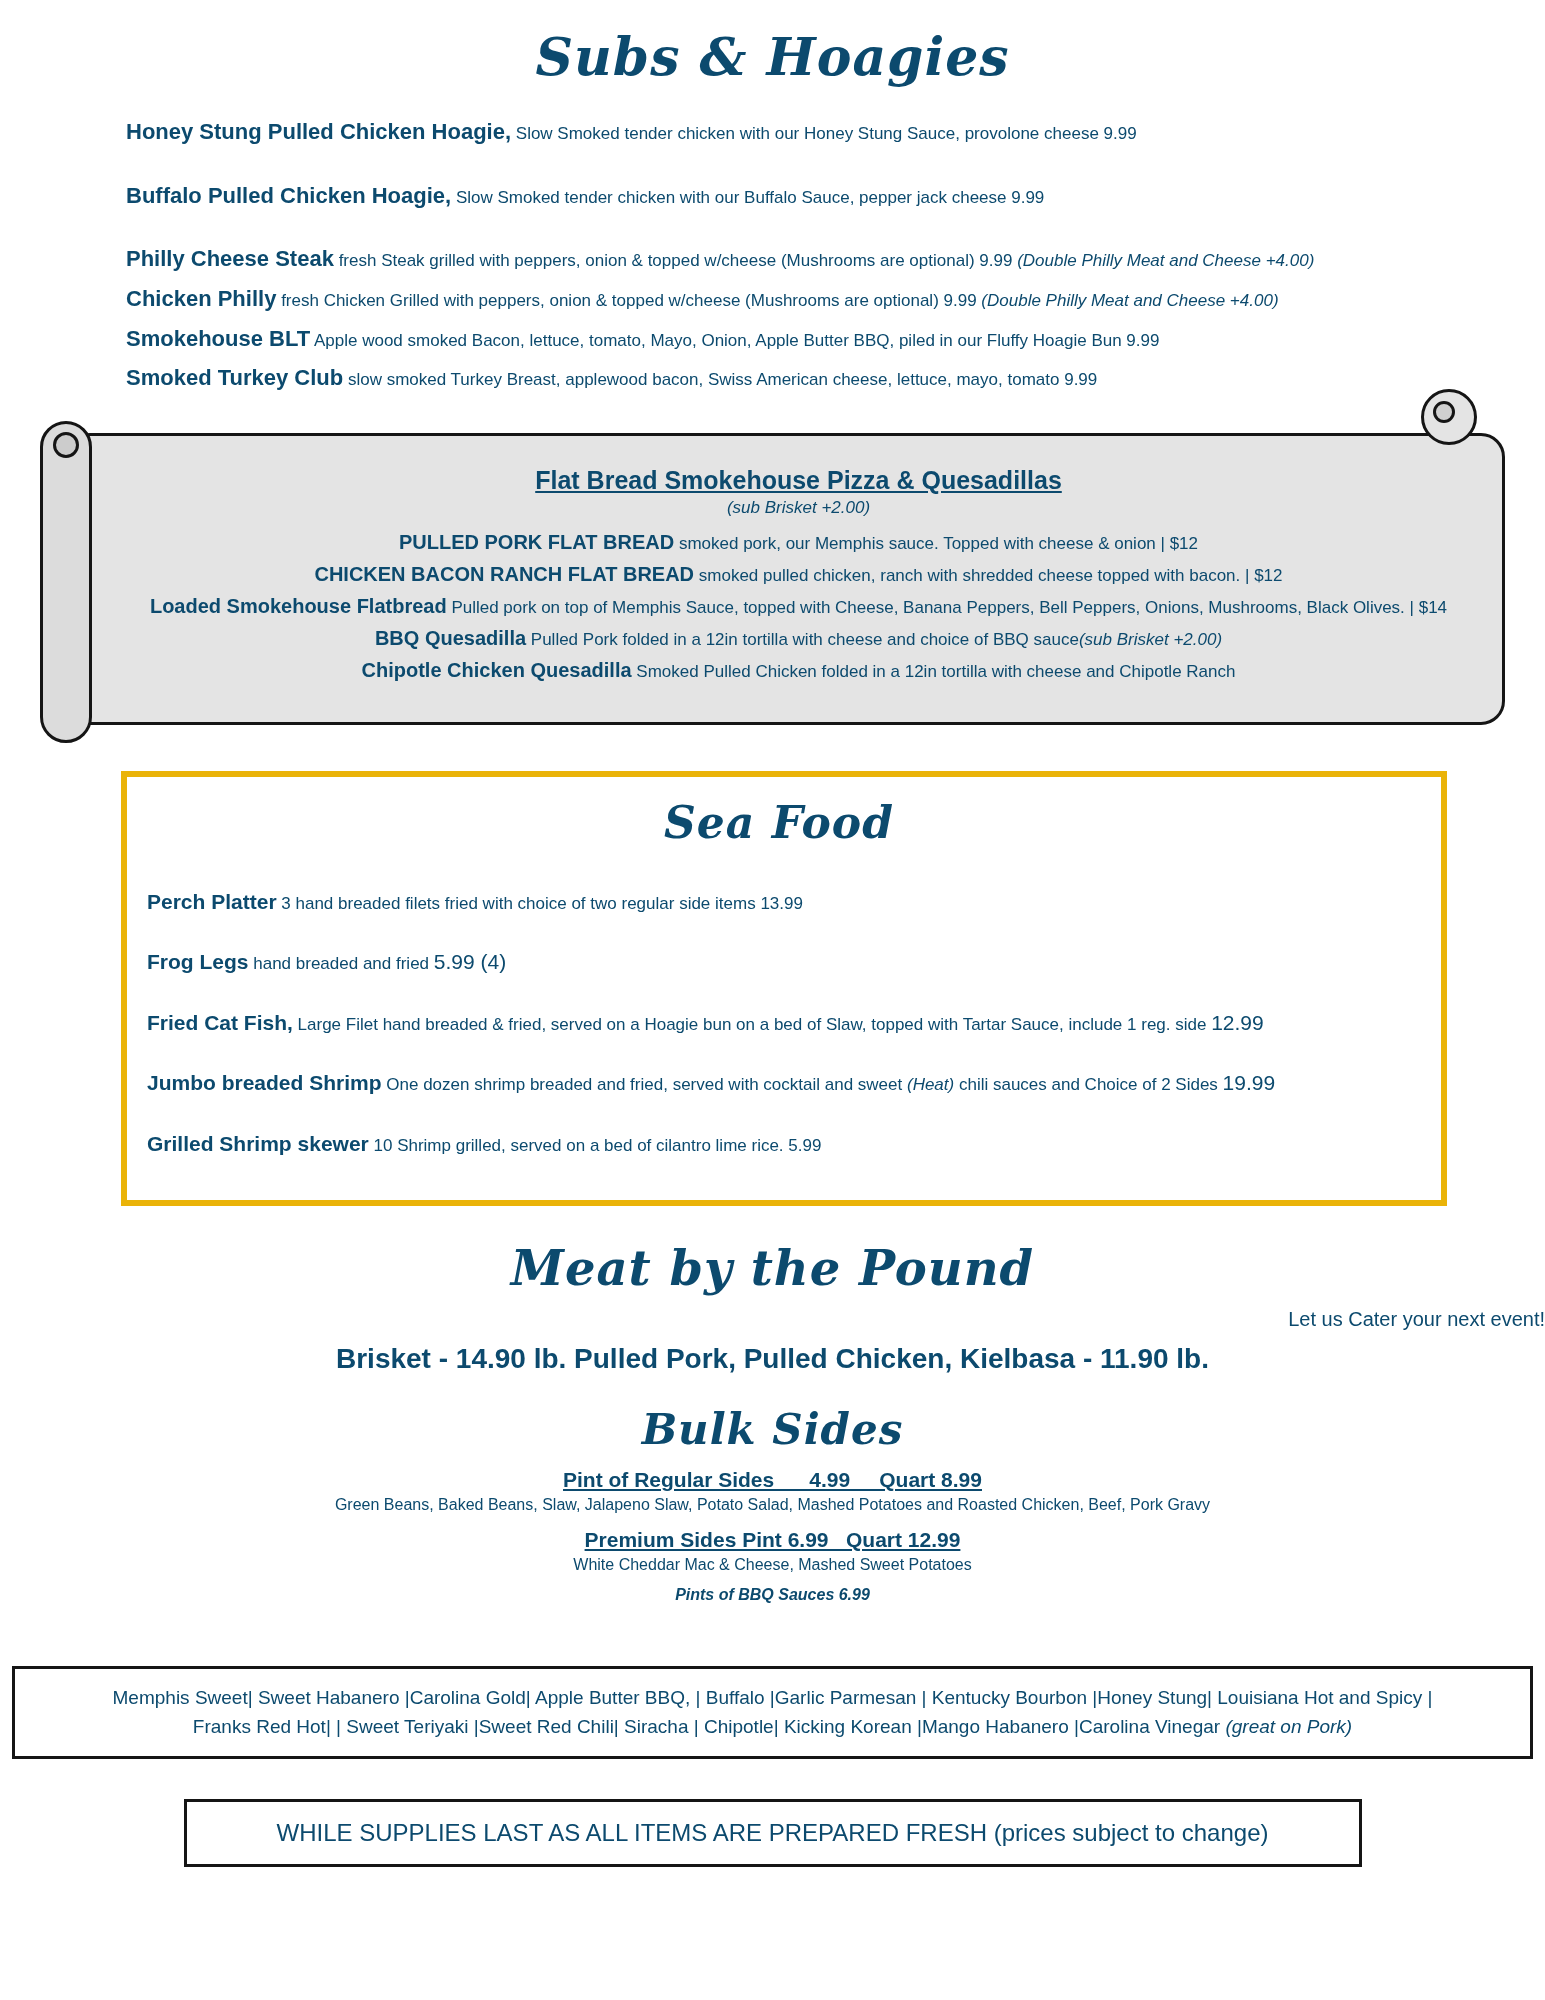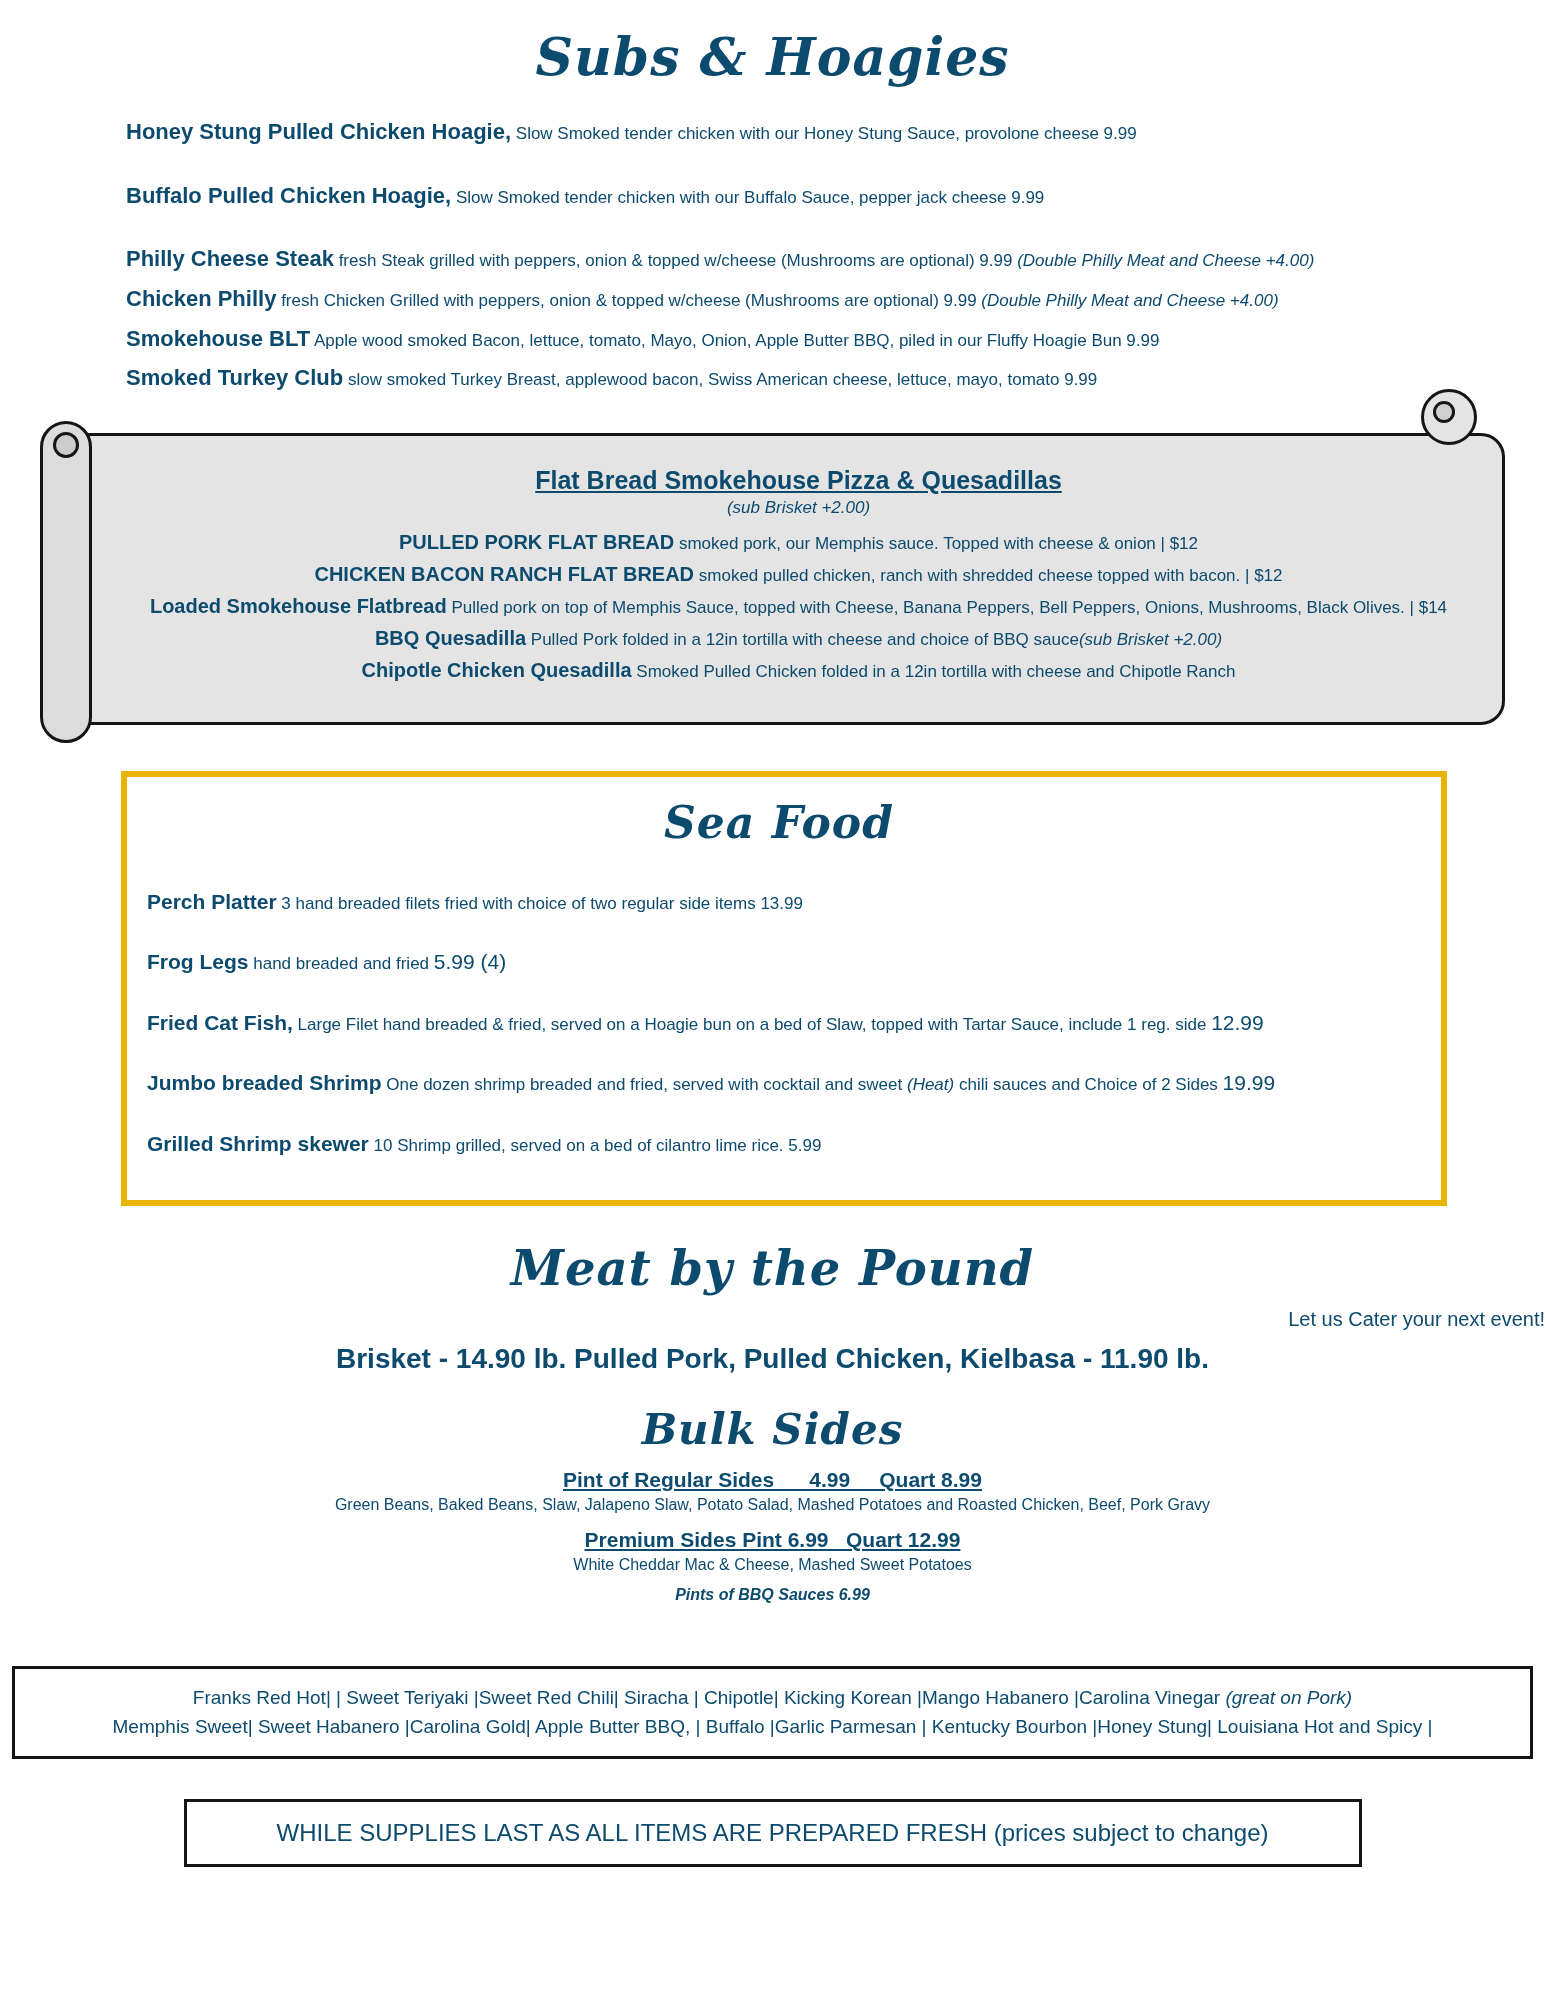--- a/index.html
+++ b/index.html
@@ -120,21 +120,21 @@
   <div>
     <h2 class="script bulk-title">Bulk Sides</h2>
     <p class="bulk-bold">Pint of Regular Sides      4.99     Quart 8.99</p>
     <p class="bulk-plain">Green Beans, Baked Beans, Slaw, Jalapeno Slaw,  Potato Salad, Mashed Potatoes and Roasted Chicken, Beef, Pork Gravy</p>
     <p class="bulk-bold">Premium Sides Pint 6.99   Quart 12.99</p>
     <p class="bulk-plain">White Cheddar Mac &amp; Cheese, Mashed Sweet Potatoes</p>
     <p class="bulk-note">Pints of BBQ Sauces 6.99</p>
   </div>
 
   <div class="sauces-box">
+    <div>Memphis Sweet| Sweet Habanero |Carolina Gold| Apple Butter BBQ, | Buffalo |Garlic Parmesan | Kentucky Bourbon |Honey Stung| Louisiana Hot and Spicy |</div>
     <div><span>Franks Red Hot| |  Sweet Teriyaki |Sweet Red Chili| Siracha  | Chipotle| Kicking Korean |Mango Habanero |Carolina Vinegar</span> <span class="it">(great on Pork)</span></div>
-    <div>Memphis Sweet| Sweet Habanero |Carolina Gold| Apple Butter BBQ, | Buffalo |Garlic Parmesan | Kentucky Bourbon |Honey Stung| Louisiana Hot and Spicy |</div>
   </div>
 
   <div class="footer-box">
     <span>WHILE SUPPLIES LAST AS ALL ITEMS ARE PREPARED FRESH  (prices subject to change)</span>
   </div>
 
 </div>
 
 </body></html>

